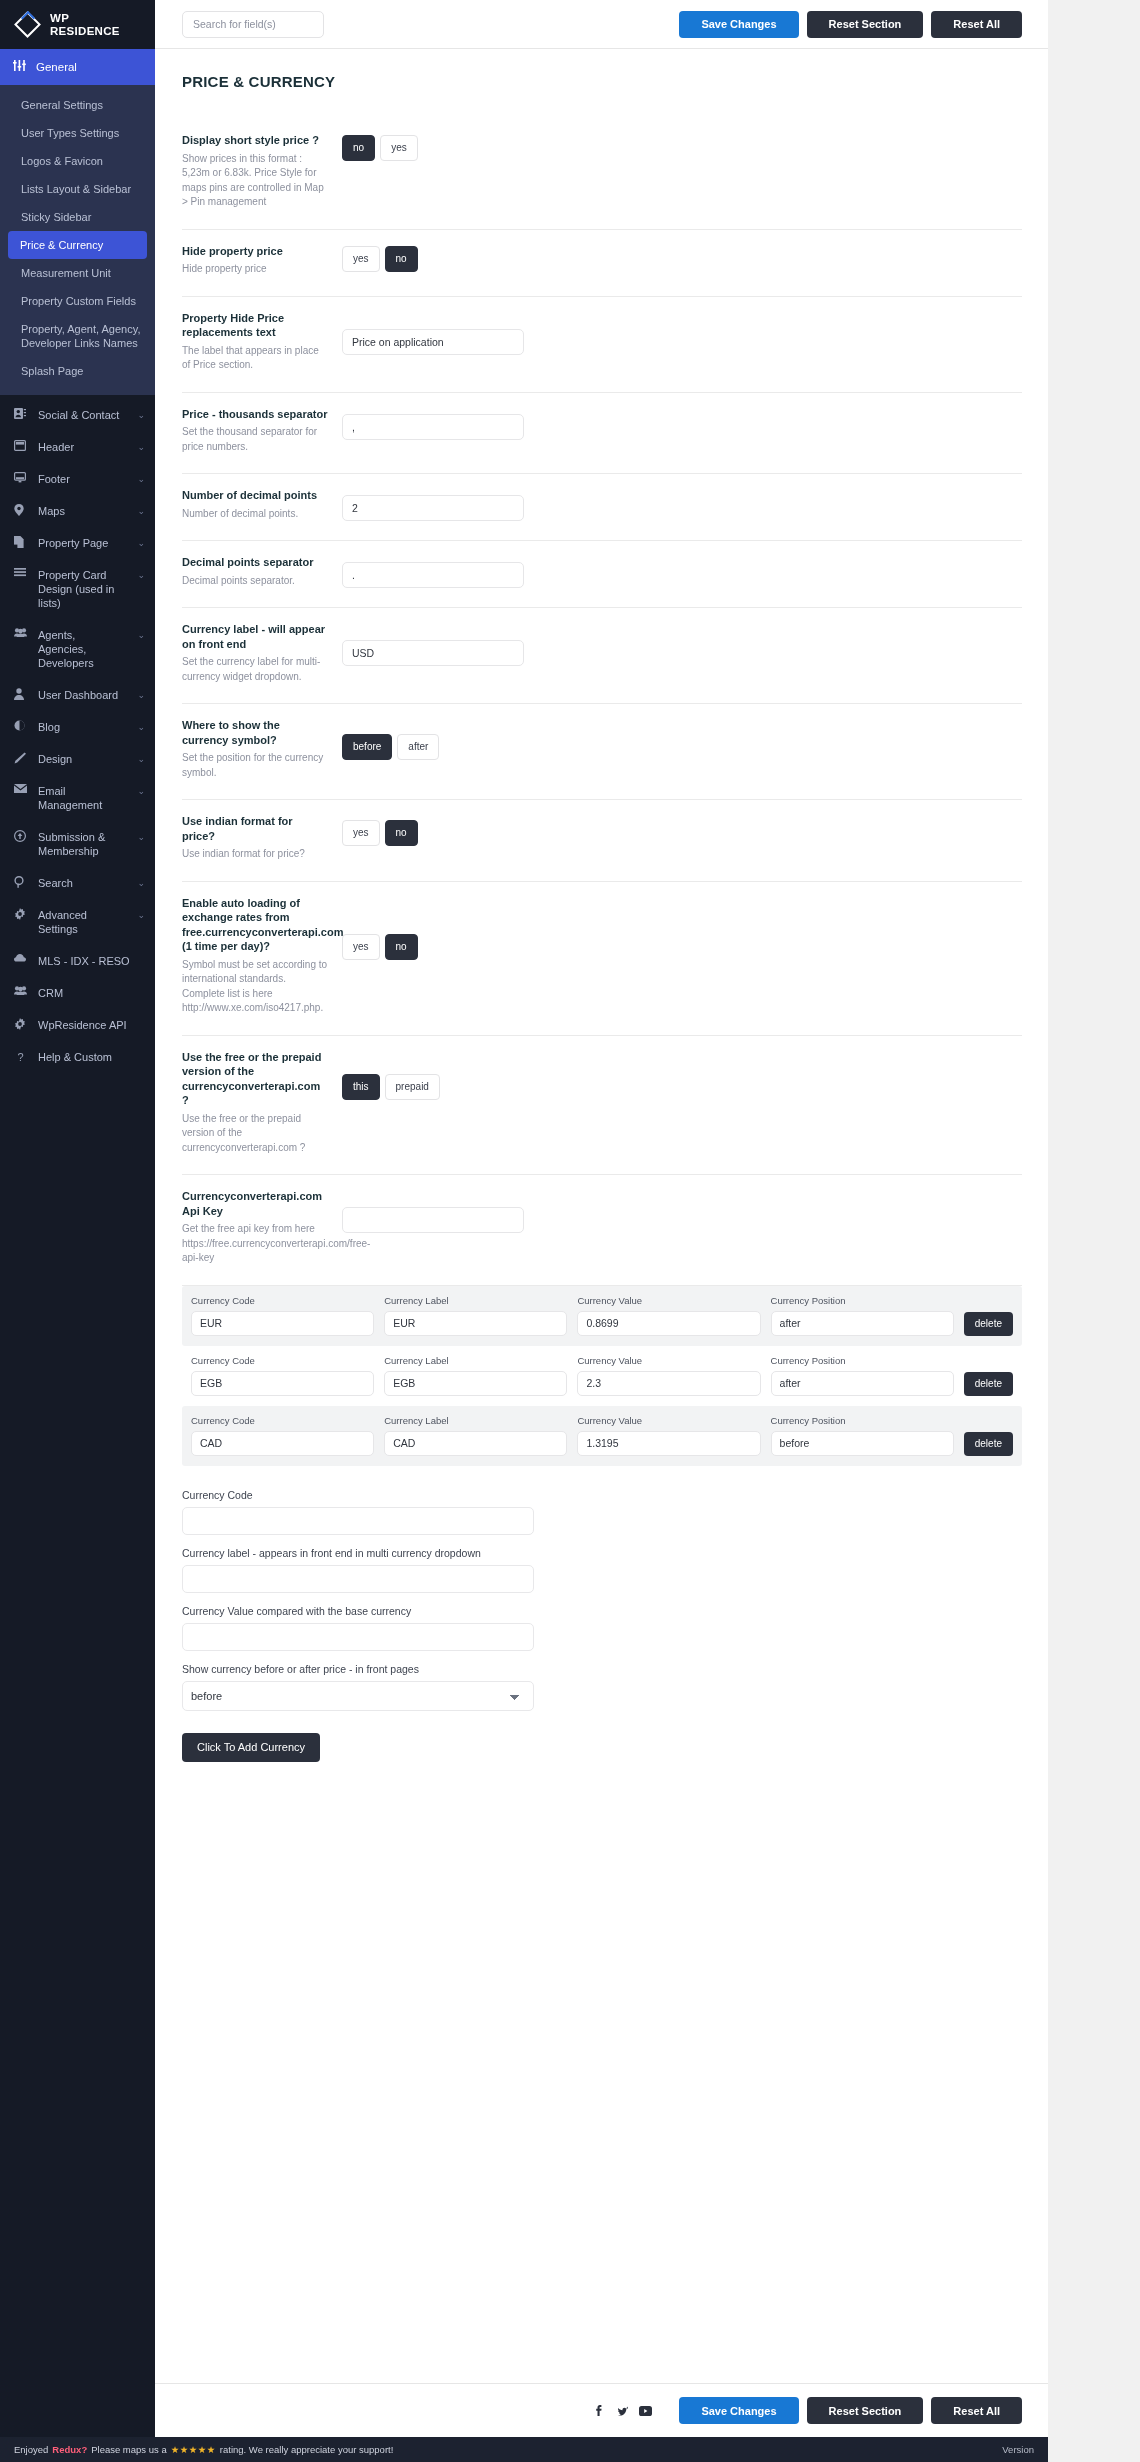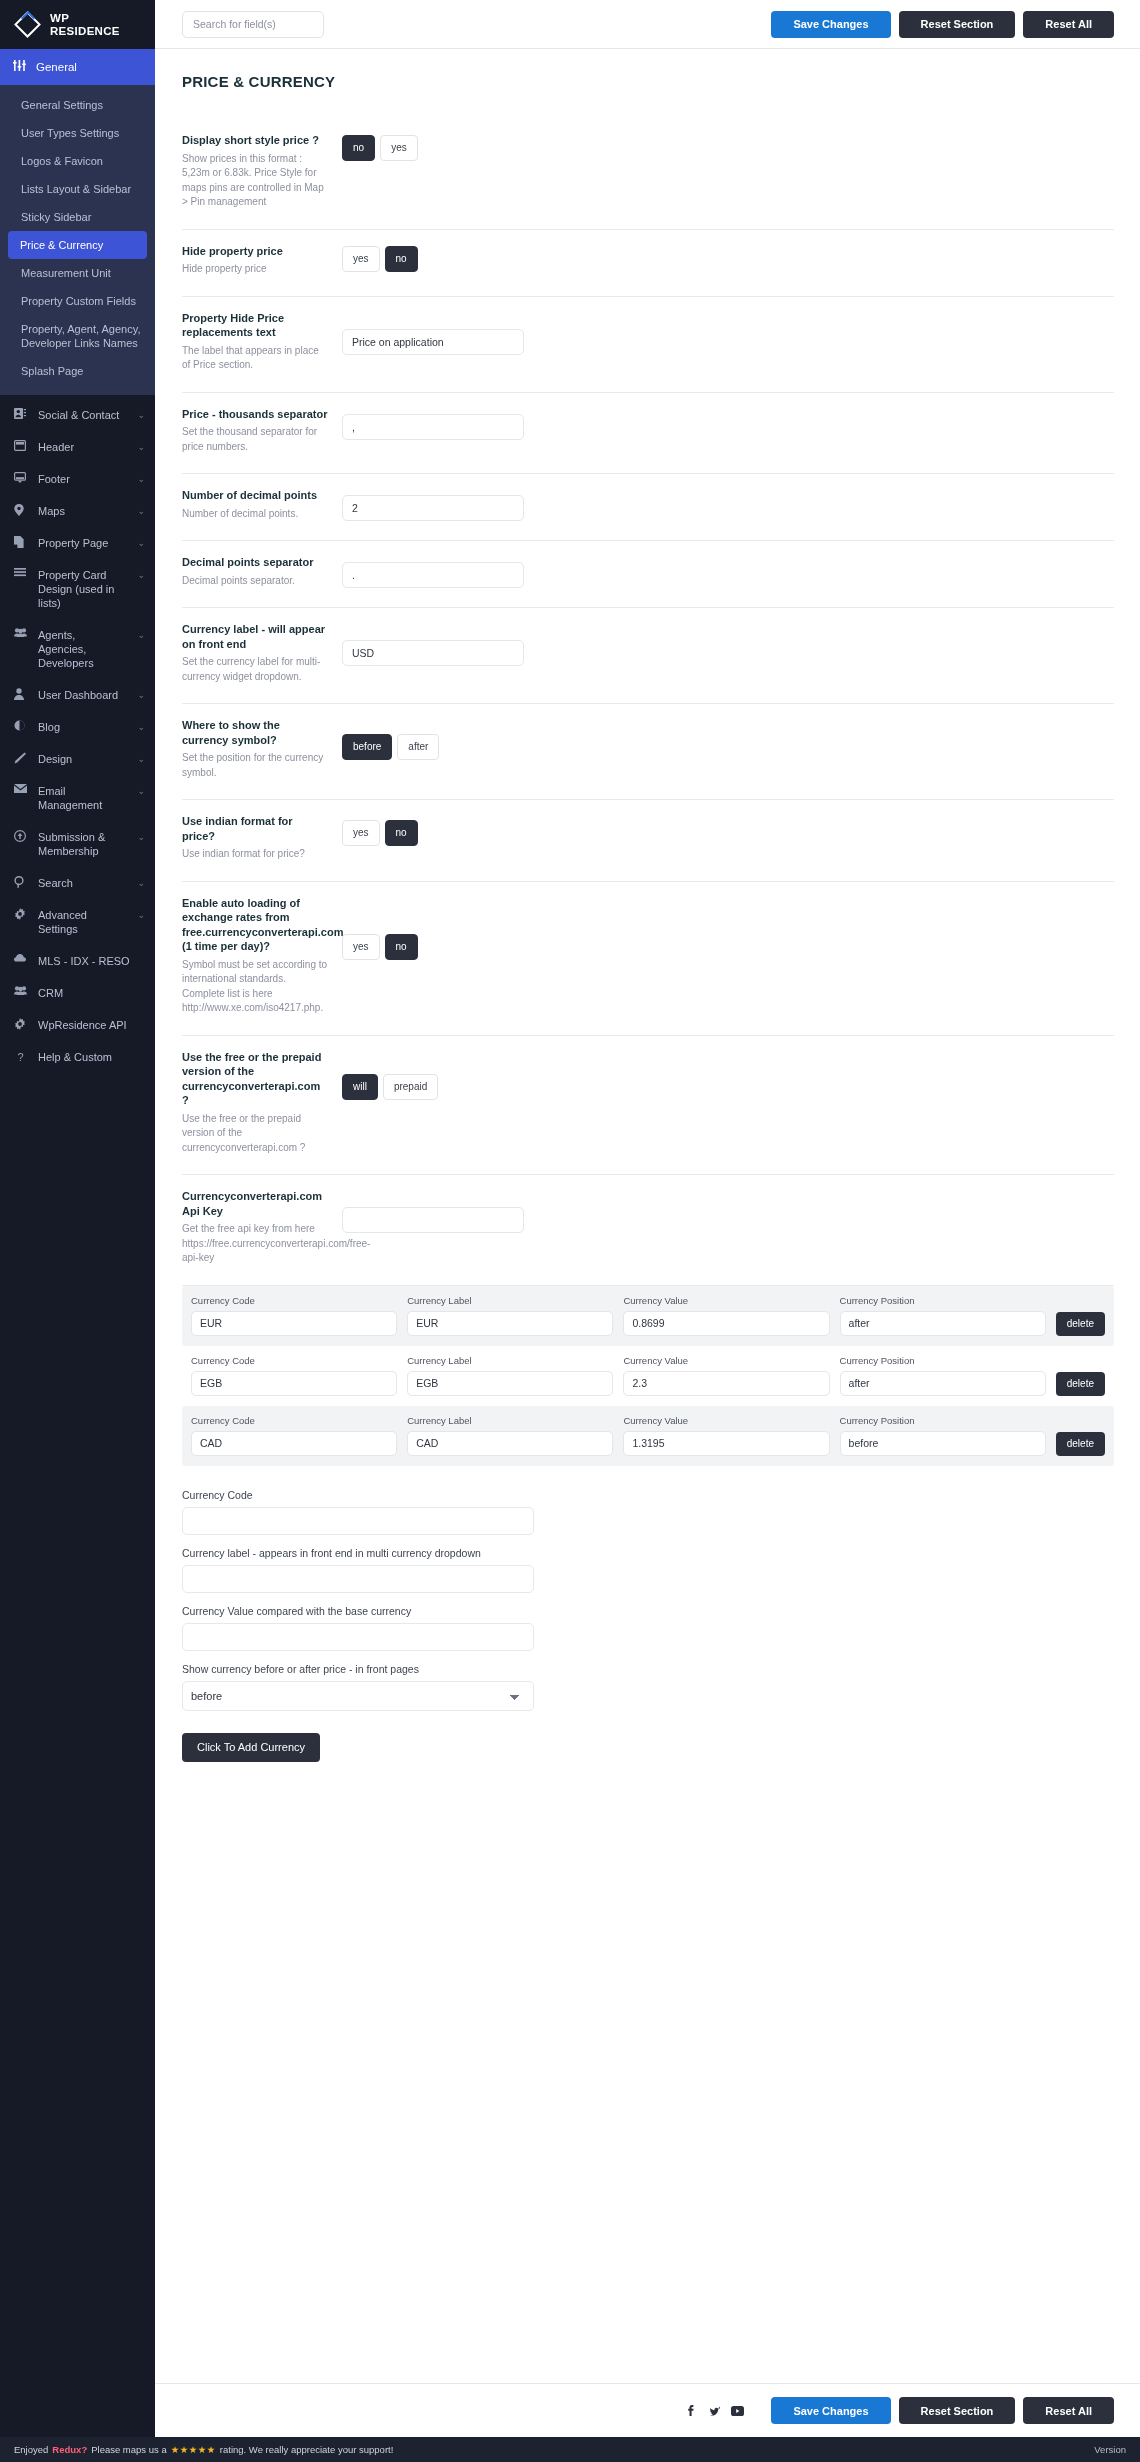--- a/index.html
+++ b/index.html
@@ -4,21 +4,21 @@
 <style>
   * { box-sizing: border-box; margin: 0; padding: 0; }
   html, body {
     width: 1140px;
     background: #f1f1f1;
     font-family: "Liberation Sans", sans-serif;
     -webkit-font-smoothing: antialiased;
   }
   .app {
     position: relative;
-    width: 1140px;
+    width: 1048px;
     min-height: 2462px;
     background: #c4b5fd;
     display: flex;
     flex-direction: column;
   }
   .shell { display: flex; align-items: stretch; flex: 1 1 auto; }
 
   
   .sidebar {
     width: 155px;
@@ -638,21 +638,21 @@
           </div>
         </div>
 
         <div class="field">
           <div class="field-left">
             <div class="field-title">Use the free or the prepaid version of the currencyconverterapi.com ?</div>
             <div class="field-desc">Use the free or the prepaid version of the currencyconverterapi.com ?</div>
           </div>
           <div class="field-right" style="padding-top:24px">
             <div class="toggle-group">
-              <button class="tg on">will</button>
+              <button class="tg on">this</button>
               <button class="tg">prepaid</button>
             </div>
           </div>
         </div>
 
         <div class="field" style="border-bottom:1px solid #eaeaea">
           <div class="field-left">
             <div class="field-title">Currencyconverterapi.com Api Key</div>
             <div class="field-desc">Get the free api key from here https://free.currencyconverterapi.com/free-api-key</div>
           </div>

